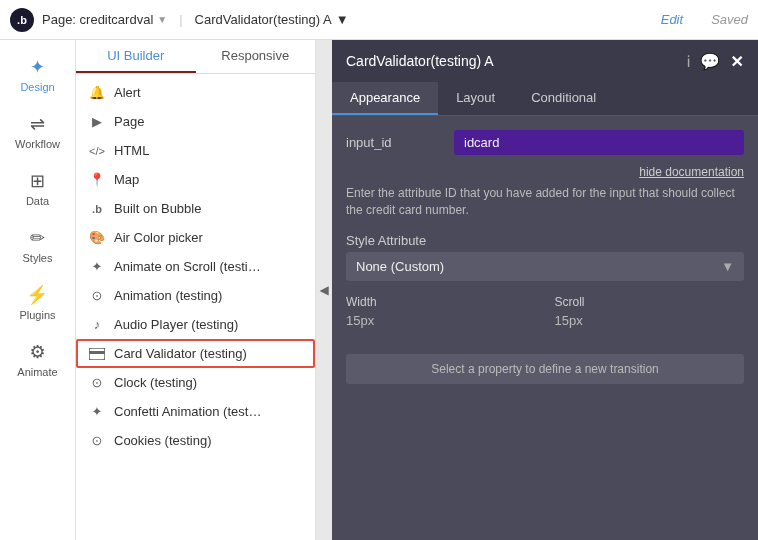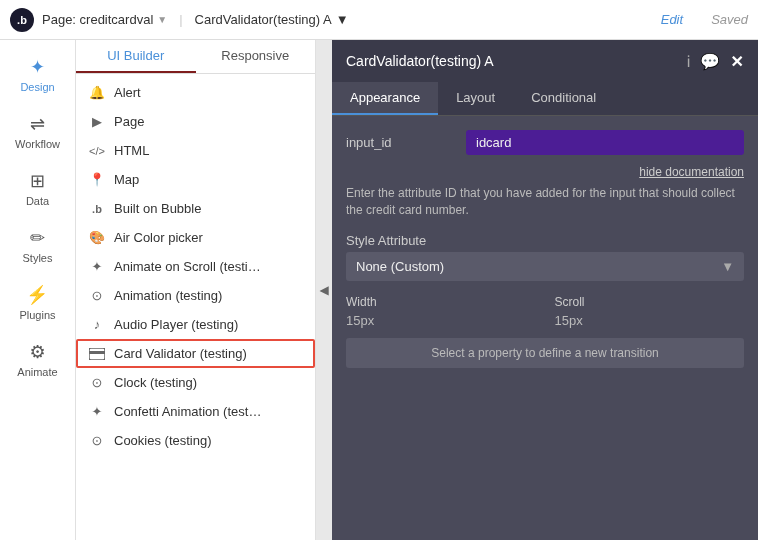--- a/index.html
+++ b/index.html
@@ -47,31 +47,31 @@
     .panel-icon { color: #aaa; cursor: pointer; font-size: 16px; }
     .panel-icon.close-x { color: #fff; font-weight: bold; }
 
     .panel-tabs { display: flex; border-bottom: 1px solid #555; }
     .panel-tab { padding: 8px 18px; font-size: 13px; cursor: pointer; color: #ccc; }
     .panel-tab.active { color: #fff; background: #4a4a5a; border-bottom: 2px solid #4a90d9; }
 
     .panel-body { flex: 1; overflow-y: auto; padding: 14px; background: #4a4a5a; }
 
     .field-row { display: flex; align-items: center; margin-bottom: 10px; }
-    .field-label { color: #ccc; font-size: 13px; width: 120px; flex-shrink: 0; }
+    .field-label { color: #ccc; font-size: 13px; width: 108px; flex-shrink: 0; }
     .field-value { background: #4c1d95; color: #eee; padding: 5px 10px; border-radius: 3px; font-size: 13px; flex: 1; }
 
     .doc-link { color: #ccc; font-size: 12px; text-align: right; margin-bottom: 6px; cursor: pointer; text-decoration: underline; }
     .doc-desc { color: #bbb; font-size: 12px; line-height: 1.4; margin-bottom: 14px; }
 
     .section-label { color: #ccc; font-size: 13px; margin-bottom: 4px; font-weight: 500; }
     .select-box { background: #5a5a6a; color: #eee; padding: 7px 10px; border-radius: 3px; font-size: 13px; display: flex; align-items: center; justify-content: space-between; cursor: pointer; margin-bottom: 14px; }
     .select-box .arrow { color: #aaa; }
 
-    .two-col { display: flex; gap: 19px; margin-bottom: 10px; }
+    .two-col { display: flex; gap: 19px; margin-bottom: 26px; }
     .col-field { flex: 1; }
     .col-label { color: #ccc; font-size: 12px; margin-bottom: 4px; }
     .col-value { color: #bbb; font-size: 13px; }
 
     .bottom-hint { background: #5a5a6a; color: #bbb; font-size: 12px; padding: 8px 10px; border-radius: 3px; text-align: center; cursor: pointer; }
   </style>
 </head>
 <body>
 
 <div class="topbar">

